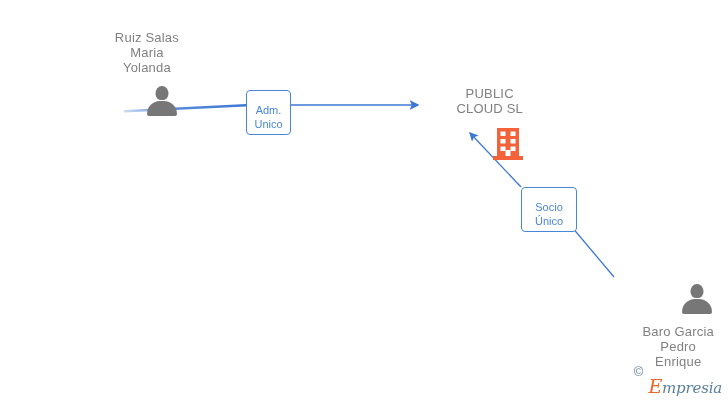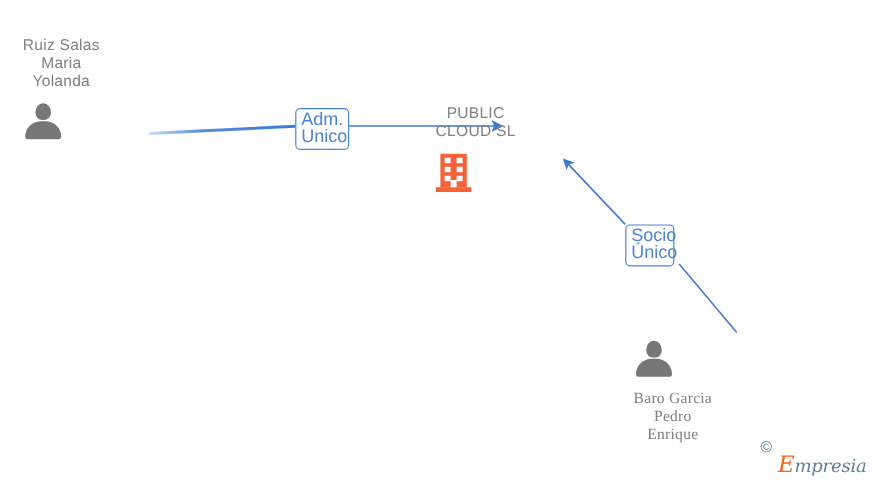--- a/index.html
+++ b/index.html
@@ -23,21 +23,21 @@
     top: 0;
     width: 728px;
     height: 400px;
   }
 
   
   .node {
     position: absolute;
     display: flex;
     flex-direction: column;
-    align-items: flex-start;
+    align-items: flex-end;
     width: 160px;
   }
   .node-label {
     color: #808080;
     font-size: 13px;
     line-height: 15px;
     text-align: center;
     white-space: pre-line;
     letter-spacing: 0.2px;
   }
@@ -75,24 +75,24 @@
   }
 
   
   .rel-box {
     position: absolute;
     box-sizing: border-box;
     background: #ffffff;
     border: 1px solid #4a86d8;
     border-radius: 4px;
     color: #4a86d8;
-    font-size: 15px;
+    font-size: 11px;
     line-height: 14px;
     text-align: center;
-    padding: 2px 4px 3px 4px;
+    padding: 12px 4px 3px 4px;
     white-space: pre-line;
     z-index: 5;
   }
 
   
   #watermark {
     position: absolute;
     right: 6px;
     bottom: 4px;
     display: flex;
@@ -170,34 +170,34 @@
         <rect x="17.5" y="3.5" width="5" height="4.5" fill="#ffffff"></rect>
         <rect x="7.5" y="11" width="5" height="4.5" fill="#ffffff"></rect>
         <rect x="17.5" y="11" width="5" height="4.5" fill="#ffffff"></rect>
         <rect x="7.5" y="18.5" width="5" height="4.5" fill="#ffffff"></rect>
         <rect x="17.5" y="18.5" width="5" height="4.5" fill="#ffffff"></rect>
         <rect x="12.5" y="22" width="5" height="6" fill="#ffffff"></rect>
       </svg>
     </div>
   </div>
 
-  <div class="node" style="left:528px; top:284px;font-family:Liberation Serif, serif;">
+  <div class="node" style="left:554px; top:284px;">
     <div class="person-icon">
       <div class="head"></div>
       <div class="body"></div>
     </div>
     <div class="node-label" style="margin-top:10px;">Baro Garcia
 Pedro
 Enrique</div>
   </div>
 
   <div class="rel-box" style="left:246px; top:90px; width:45px;">Adm.
 Unico</div>
 
-  <div class="rel-box" style="left:521px; top:187px; width:41px;">Socio
+  <div class="rel-box" style="left:521px; top:187px; width:56px;">Socio
 Único</div>
 
   <div id="watermark">
     <span class="copy">©</span>
     <span class="brand"><span class="cap">E</span><span>mpresia</span></span>
   </div>
 
 </div>
 
 </body></html>

